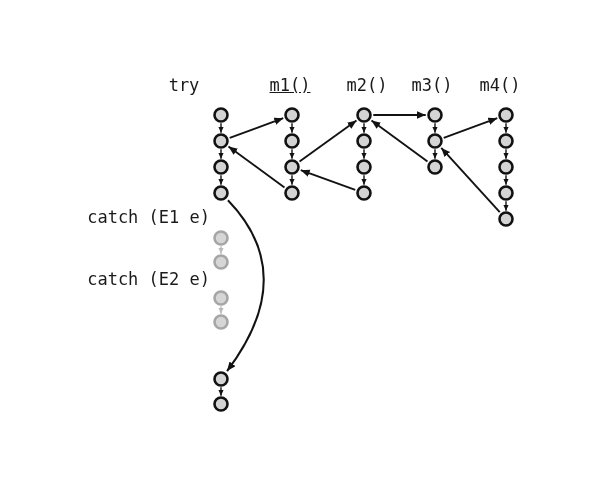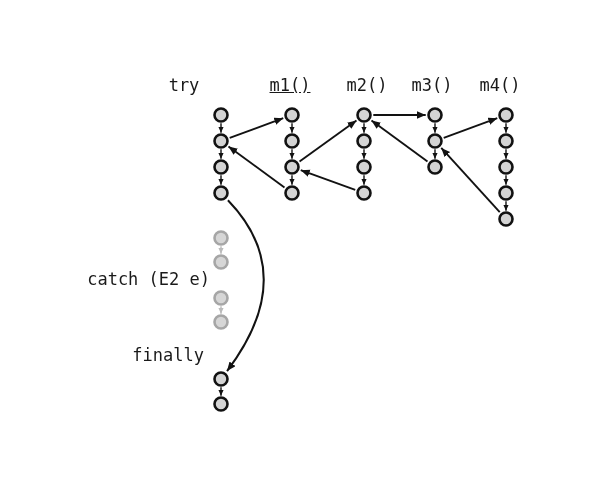--- a/index.html
+++ b/index.html
@@ -92,16 +92,16 @@
       <circle cx="213" cy="379" r="6.5" fill="#d4d4d4" stroke="#121212" stroke-width="2.6"></circle>
       <circle cx="213" cy="404" r="6.5" fill="#d4d4d4" stroke="#121212" stroke-width="2.6"></circle>
     </svg>
 
   <span class="lbl hdr" style="left:176px; top:75px;">try</span>
   <span class="lbl hdr" style="left:282px; top:75px;text-decoration:underline;">m1()</span>
   <span class="lbl hdr" style="left:359px; top:75px;text-align:right;">m2()</span>
   <span class="lbl hdr" style="left:424px; top:75px;text-align:center;">m3()</span>
   <span class="lbl hdr" style="left:492px; top:75px;">m4()</span>
 
+  <span class="lbl" style="right:398px; top:207px;">catch (E1 e)</span>
   <span class="lbl" style="right:398px; top:269px;">catch (E2 e)</span>
-  <span class="lbl" style="right:404px; top:345px;">finally</span>
 
 </div>
 
 </body></html>

